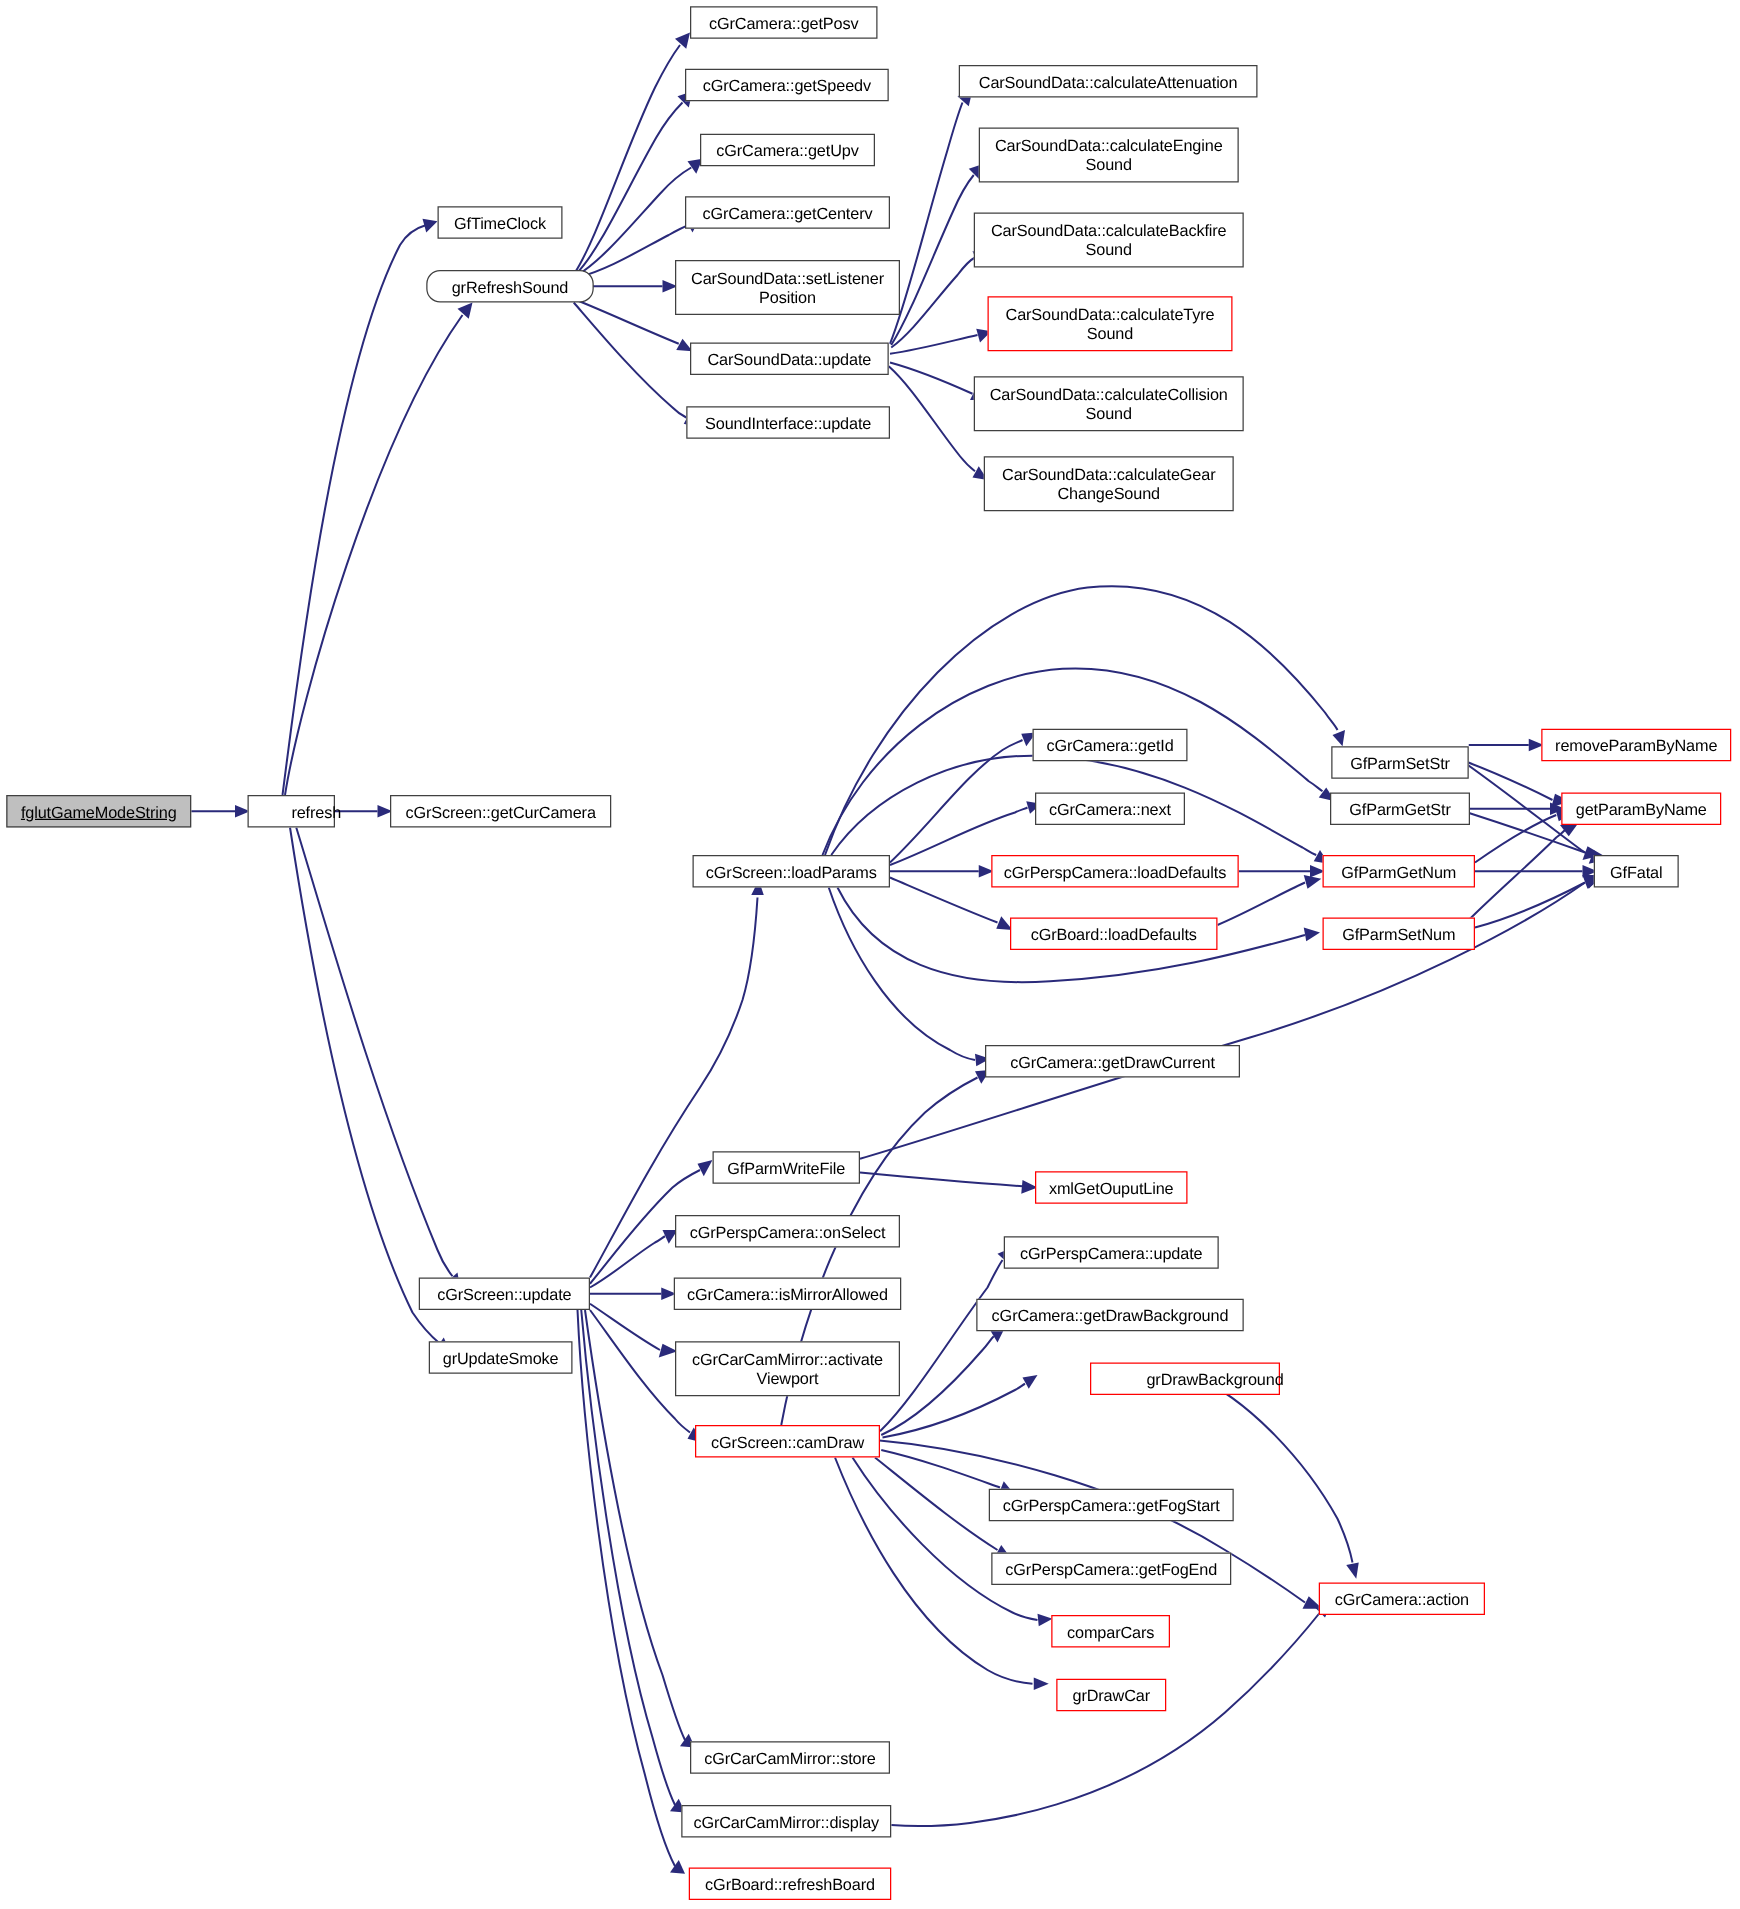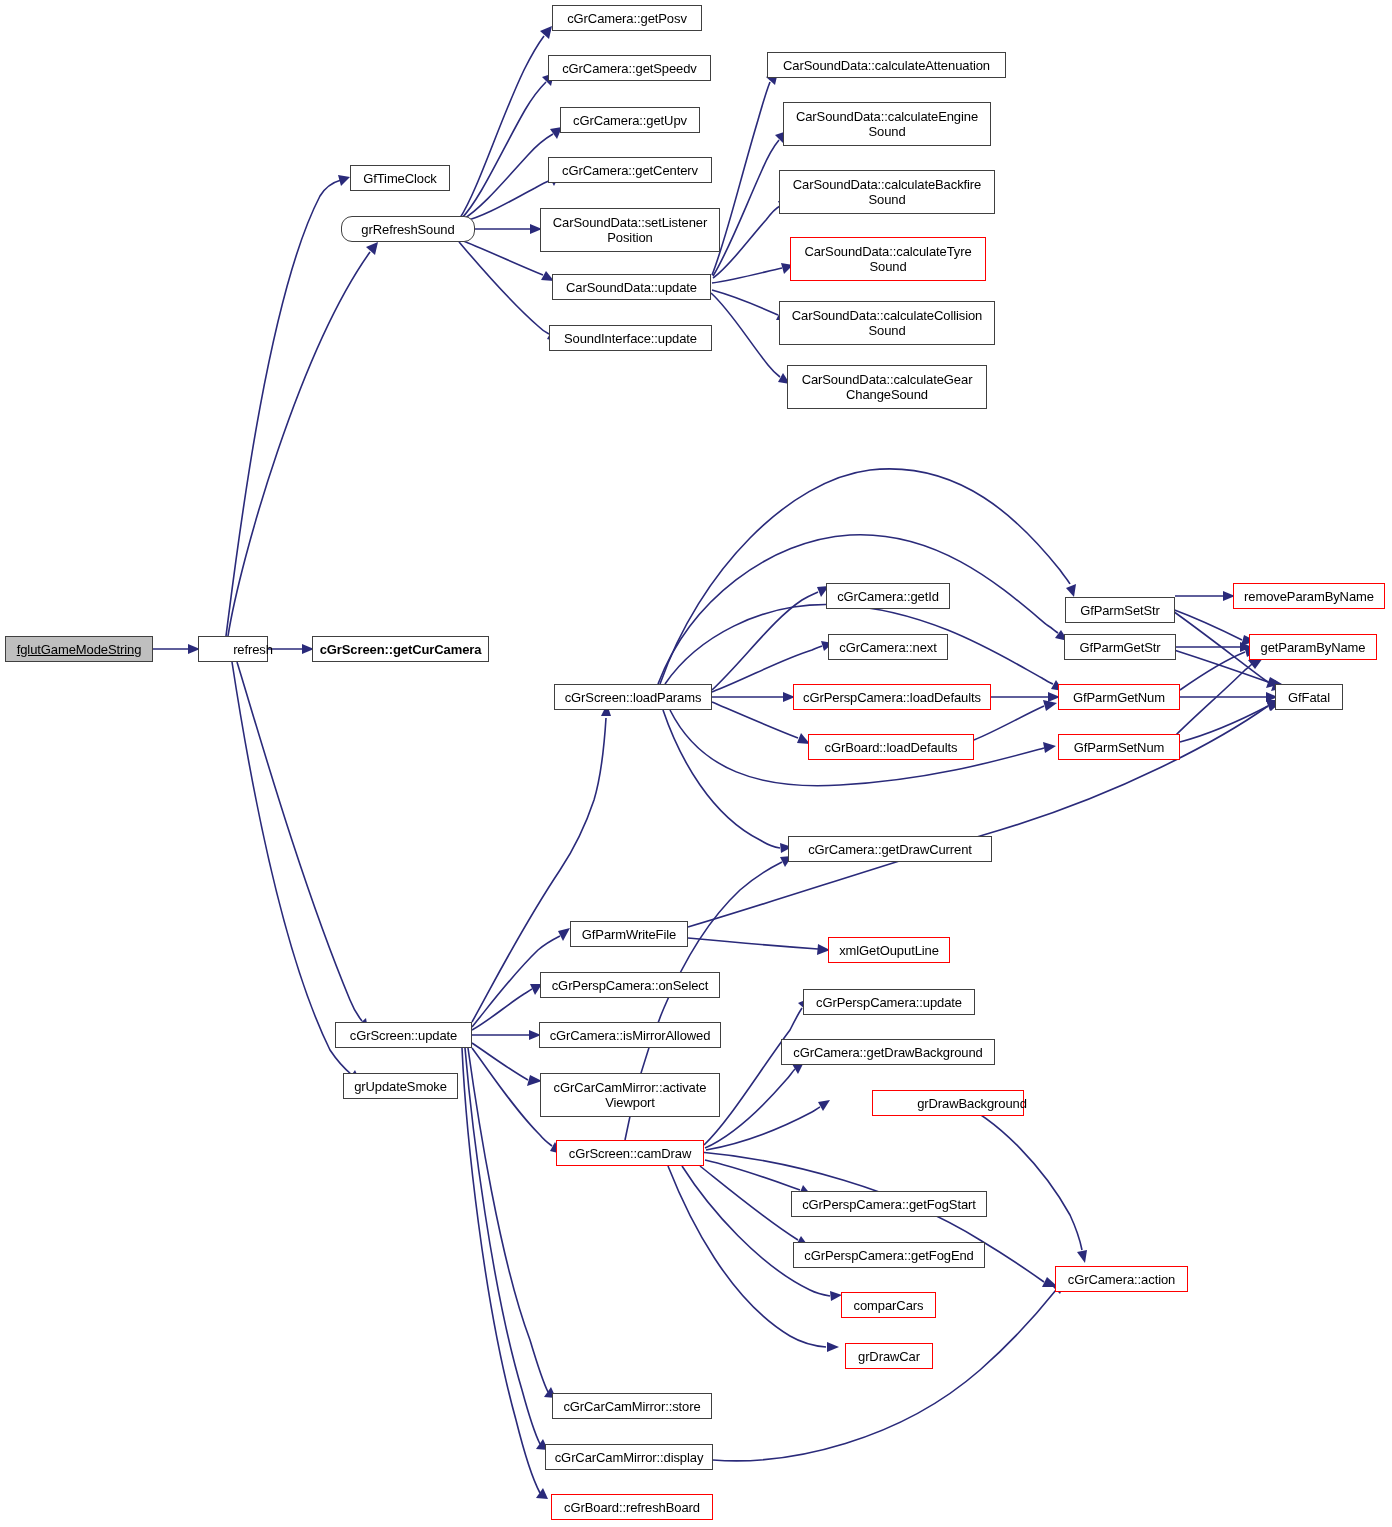--- a/index.html
+++ b/index.html
@@ -184,21 +184,21 @@
         <path d="M954,1100 C1000,1120 1045,1170 1070,1215 C1076,1228 1080,1240 1082,1250" class="edge-path"></path>
         <path d="M1077,1252 L1085,1263 L1087,1250 Z" class="edge-head"></path>
         <path d="M713,1460 C790,1466 900,1440 980,1370 C1014,1340 1040,1310 1056,1290" class="edge-path"></path>
         <path d="M1060,1294 L1066,1281 L1052,1286 Z" class="edge-head"></path>
       </g>
   </svg>
 
   <div id="nodes-layer">
       <div class="node-box root" style="left: 5px; top: 636px; width: 148px; height: 26px;">fglutGameModeString</div>
       <div class="node-box" style="left: 198px; top: 636px; width: 70px; height: 26px; padding-left: 40px;">refresh</div>
-      <div class="node-box" style="left: 312px; top: 636px; width: 177px; height: 26px; font-weight: bold;">cGrScreen::getCurCamera</div>
+      <div class="node-box" style="left: 312px; top: 636px; width: 177px; height: 26px;">cGrScreen::getCurCamera</div>
       <div class="node-box" style="left: 350px; top: 165px; width: 100px; height: 26px;">GfTimeClock</div>
       <div class="node-box" style="left: 341px; top: 216px; width: 134px; height: 26px; border-radius: 11px;">grRefreshSound</div>
       <div class="node-box" style="left: 552px; top: 5px; width: 150px; height: 26px;">cGrCamera::getPosv</div>
       <div class="node-box" style="left: 548px; top: 55px; width: 163px; height: 26px;">cGrCamera::getSpeedv</div>
       <div class="node-box" style="left: 560px; top: 107px; width: 140px; height: 26px;">cGrCamera::getUpv</div>
       <div class="node-box" style="left: 548px; top: 157px; width: 164px; height: 26px;">cGrCamera::getCenterv</div>
       <div class="node-box" style="left: 540px; top: 208px; width: 180px; height: 44px;">CarSoundData::setListener
 Position</div>
       <div class="node-box" style="left: 552px; top: 274px; width: 159px; height: 26px;">CarSoundData::update</div>
       <div class="node-box" style="left: 549px; top: 325px; width: 163px; height: 26px;">SoundInterface::update</div>

